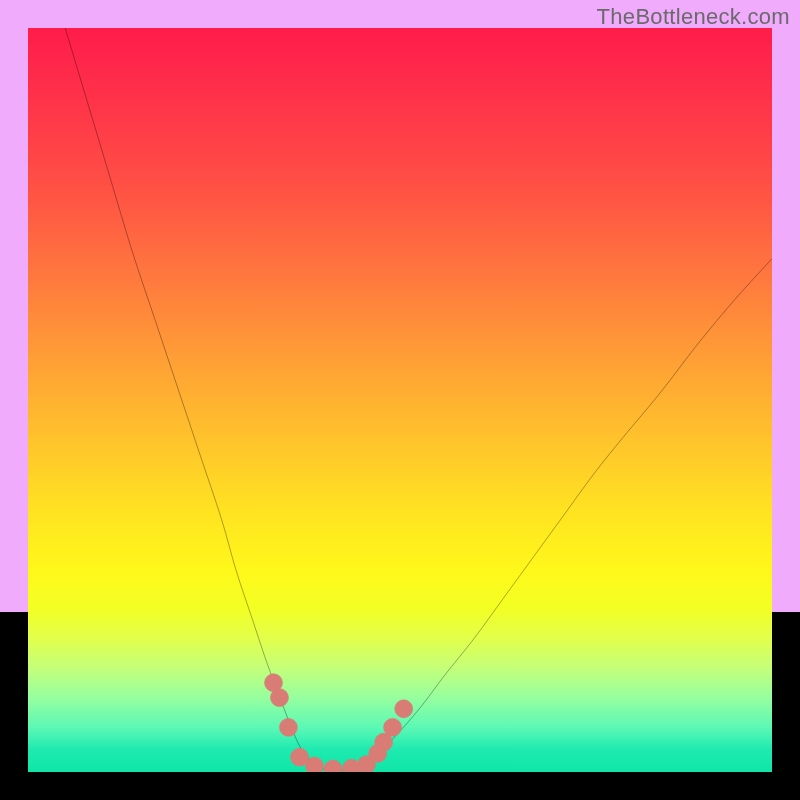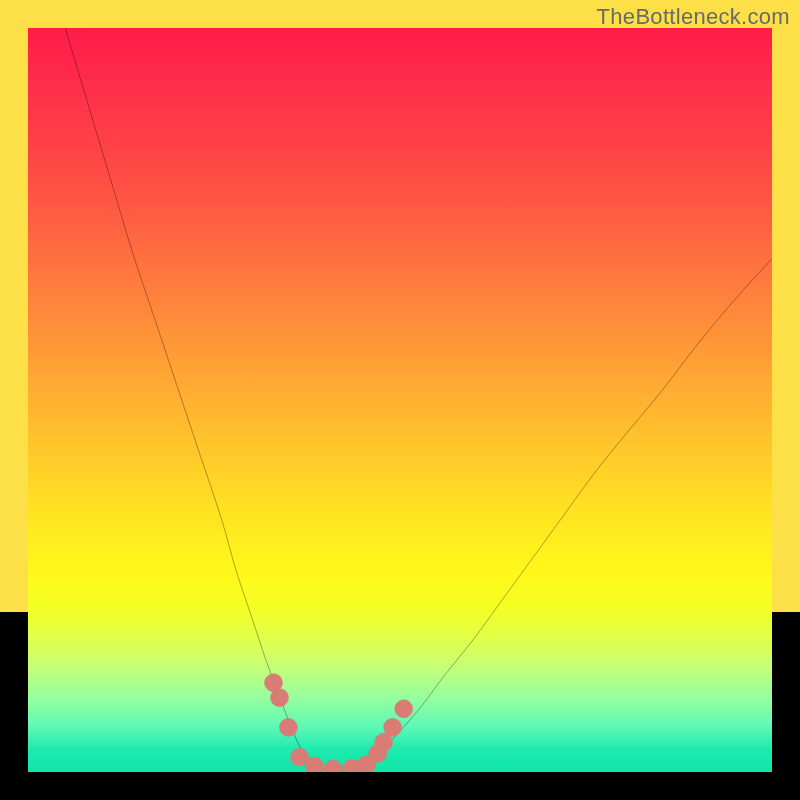--- a/index.html
+++ b/index.html
@@ -8,21 +8,21 @@
     width: 800px;
     height: 800px;
     overflow: hidden;
     background: #000;
     font-family: Arial, Helvetica, sans-serif;
   }
   .frame {
     position: absolute;
     left: 0; top: 0;
     width: 800px; height: 612px;
-    background: #fde047;
+    background: #f0abfc;
   }
   .plot {
     position: absolute;
     left: 28px;
     top: 28px;
     width: 744px;
     height: 744px;
     overflow: hidden;
   }
   .gradient {

